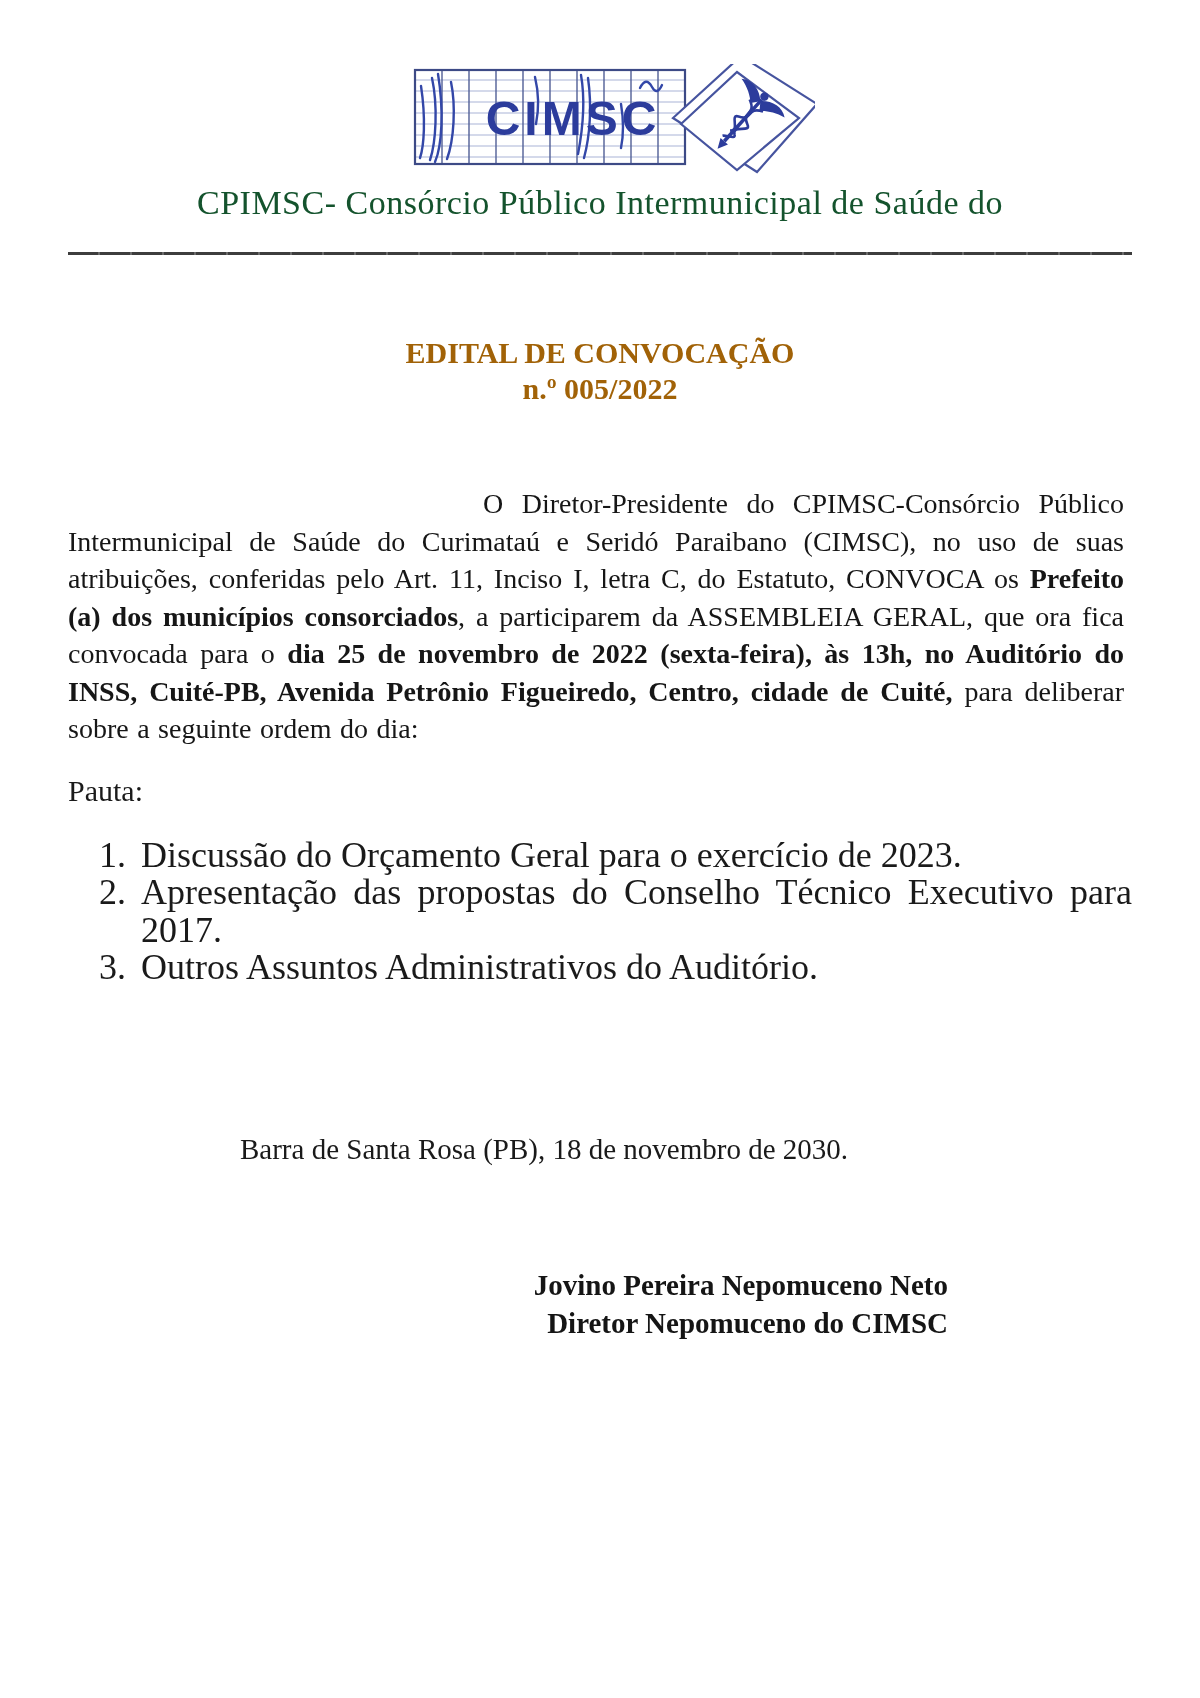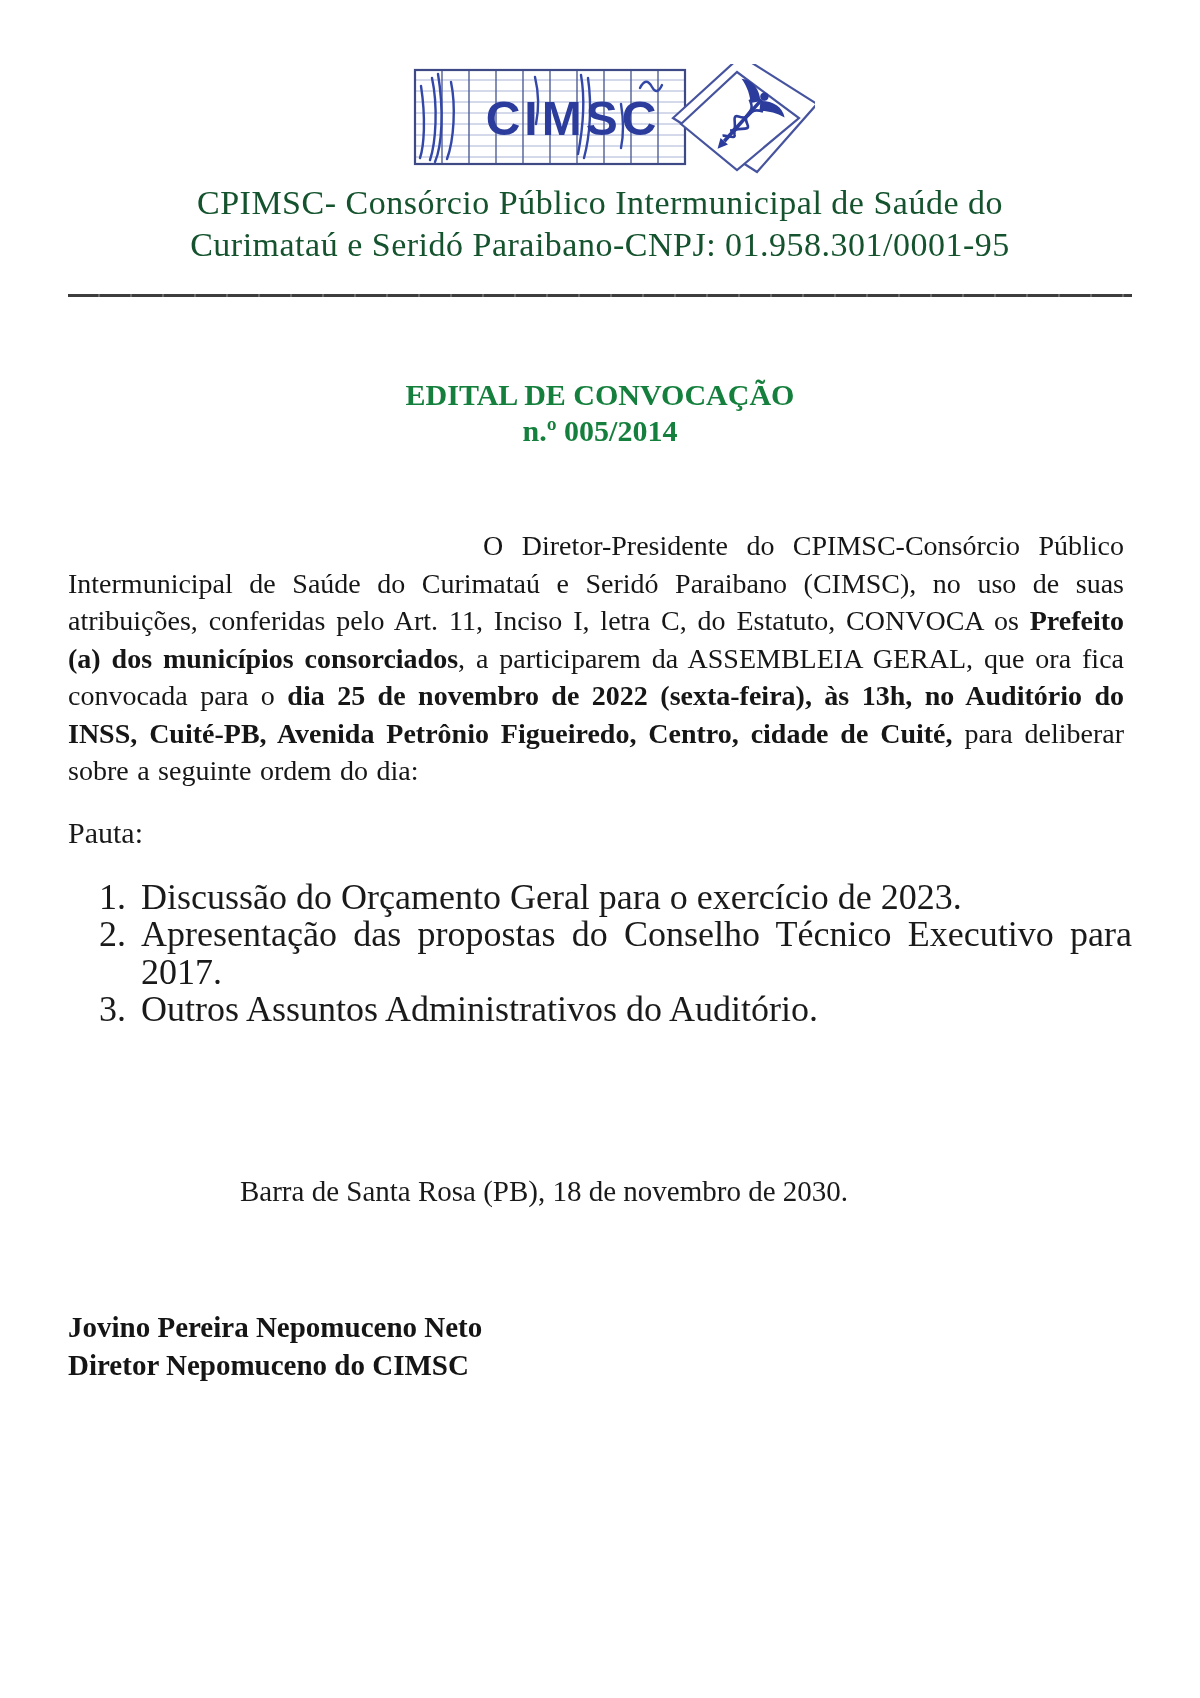--- a/index.html
+++ b/index.html
@@ -46,21 +46,21 @@
       #6a6a6a 30px, #6a6a6a 32px);
   }
 
   
   .doc-title {
     margin-top: 80px;
     text-align: center;
     font-weight: bold;
     font-size: 30px;
     line-height: 36px;
-    color: #15803d;
+    color: #a16207;
   }
 
   
   .body-par {
     margin: 78px 8px 0 0;
     font-size: 28px;
     line-height: 37.5px;
     text-align: justify;
     text-indent: 415px;
     word-spacing: 1.5px;
@@ -89,21 +89,21 @@
   
   .dateline {
     margin: 146px 0 0 172px;
     font-size: 29px;
   }
 
   
   .signature {
     margin-top: 100px;
     width: 880px;
-    text-align: left;
+    text-align: right;
     font-weight: bold;
     font-size: 29px;
     line-height: 38px;
     color: #151515;
   }
 </style>
 </head>
 <body>
 
 <div class="page">
@@ -161,28 +161,27 @@
         <path d="M9,-14 C-7,-7 8,0 -6,6 C-15,10 6,16 -3,22" stroke="#2c3c9c" stroke-width="2.6" fill="none"></path>
         <polygon points="-5,34 5,34 0,44" fill="#2c3c9c"></polygon>
       </g>
 
       <text x="188" y="71" text-anchor="middle" font-family="Liberation Sans, sans-serif" font-size="48" font-weight="bold" letter-spacing="4" fill="#2c3c9c">CIMSC</text>
     </svg>
   </div>
 
   <div class="org-header">
     <div>CPIMSC- Consórcio Público Intermunicipal de Saúde do</div>
-    <div>Curimataú e Seridó Paraibano-CNPJ: 01.958.301/0001-95</div>
   </div>
 
   <div class="divider"></div>
 
   <div class="doc-title">
     <div>EDITAL DE CONVOCAÇÃO</div>
-    <div>n.º 005/2014</div>
+    <div>n.º 005/2022</div>
   </div>
 
   <p class="body-par"><span>O Diretor-Presidente do CPIMSC-Consórcio Público Intermunicipal de Saúde do Curimataú e Seridó Paraibano (CIMSC), no uso de suas atribuições, conferidas pelo Art. 11, Inciso I, letra C, do Estatuto, CONVOCA os </span><b>Prefeito (a) dos municípios consorciados</b><span>, a participarem da ASSEMBLEIA GERAL, que ora fica convocada para o </span><b>dia 25 de novembro de 2022 (sexta-feira), às 13h, no Auditório do INSS, Cuité-PB, Avenida Petrônio Figueiredo, Centro, cidade de Cuité,</b><span> para deliberar sobre a seguinte ordem do dia:</span></p>
 
   <p class="pauta-label">Pauta:</p>
   <ol class="pauta-list">
     <li>Discussão do Orçamento Geral para o exercício de 2023.</li>
     <li>Apresentação das propostas do Conselho Técnico Executivo para 2017.</li>
     <li>Outros Assuntos Administrativos do Auditório.</li>
   </ol>

